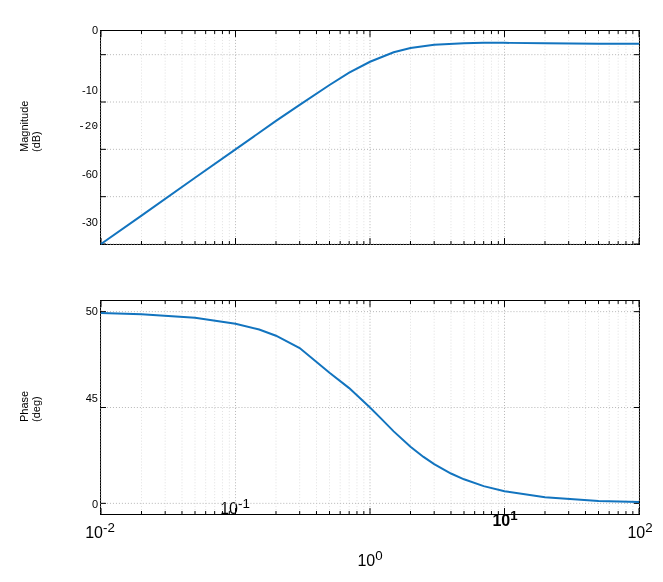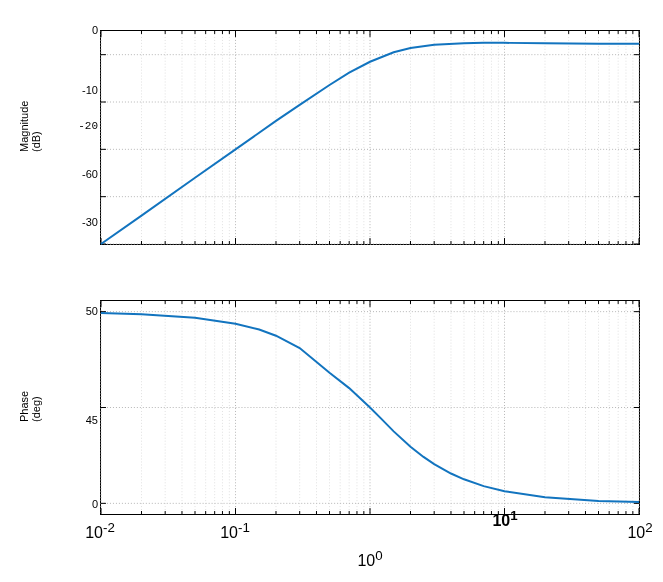--- a/index.html
+++ b/index.html
@@ -78,25 +78,25 @@
   <div class="ylabel" style="top:130px;">Magnitude (dB)</div>
   <div class="ylabel" style="top:400px;">Phase (deg)</div>
 
   <div class="ticklab-y" style="top:222px;">-30</div>
   <div class="ticklab-y" style="top:174px;">-60</div>
   <div class="ticklab-y" style="top:126px;font-family:Liberation Mono, monospace;">-20</div>
   <div class="ticklab-y" style="top:78px;margin-top:12px;">-10</div>
   <div class="ticklab-y" style="top:30px;">0</div>
 
   <div class="ticklab-y" style="top:504px;">0</div>
-  <div class="ticklab-y" style="top:420px;">45</div>
+  <div class="ticklab-y" style="top:398px;">45</div>
   <div class="ticklab-y" style="top:311px;">50</div>
 
   <div class="ticklab-x" style="left:100px; top:520px;">10<sup>-2</sup></div>
-  <div class="ticklab-x" style="left:235px; top:520px;">10<sup>-1</sup></div>
+  <div class="ticklab-x" style="left:235px; top:496px;">10<sup>-1</sup></div>
   <div class="ticklab-x" style="left:370px; top:548px;">10<sup>0</sup></div>
   <div class="ticklab-x" style="left:505px; top:508px;font-weight:bold;">10<sup>1</sup></div>
   <div class="ticklab-x" style="left:640px; top:520px;text-align:right;">10<sup>2</sup></div>
 
   <div class="panel panel-top">
     <svg class="plot" viewBox="0 0 540 215" preserveAspectRatio="none" id="svg-top">
         <line x1="0" y1="0" x2="0" y2="215" class="major-grid"></line>
         <line x1="40.63904941463747" y1="0" x2="40.63904941463747" y2="215" class="minor-grid"></line>
         <line x1="64.41136938715442" y1="0" x2="64.41136938715442" y2="215" class="minor-grid"></line>
         <line x1="81.27809882927494" y1="0" x2="81.27809882927494" y2="215" class="minor-grid"></line>

